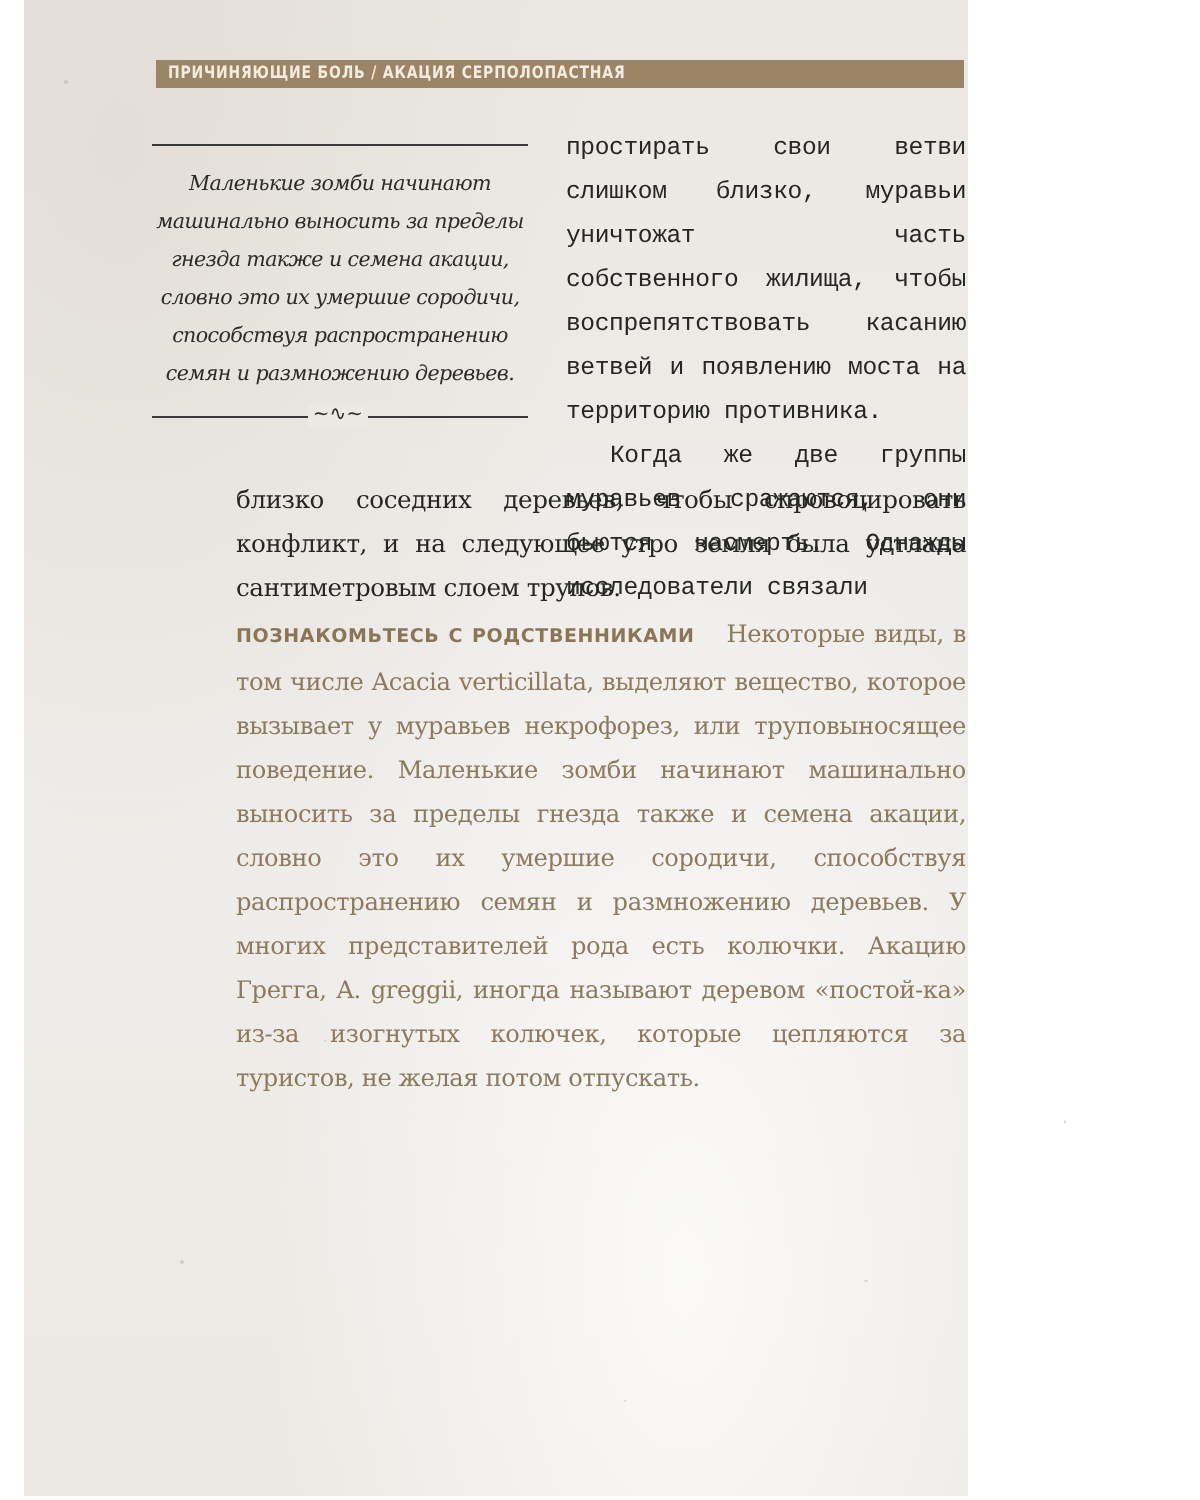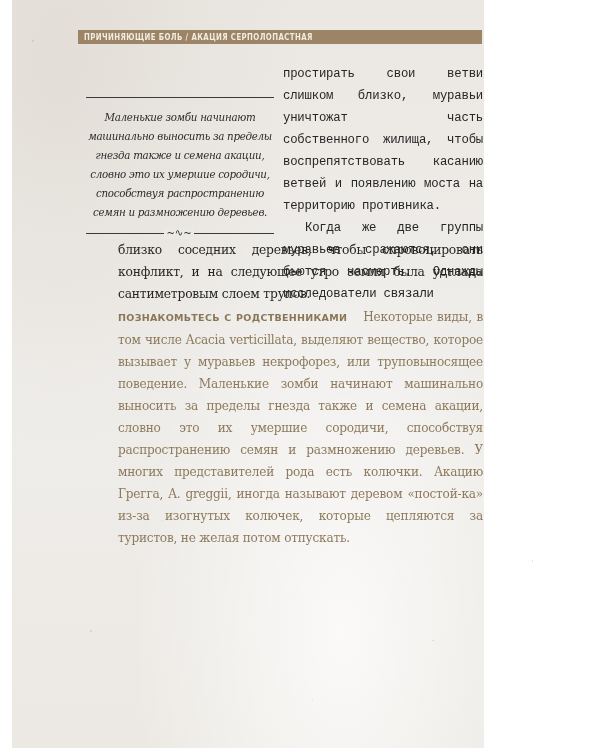--- a/index.html
+++ b/index.html
@@ -19,21 +19,21 @@
     position: absolute; left: 66px; top: 30px; width: 404px; height: 14px;
     background: #9b8566;
   }
   .header-text {
     position: absolute; left: 6px; top: 1px;
     font-family: "DejaVu Sans", sans-serif; font-weight: bold; font-size: 8.5px;
     letter-spacing: 0.5px; color: #f3ece0; line-height: 12px; white-space: nowrap;
     transform: scaleX(0.82); transform-origin: left center;
   }
   .quote-box {
-    position: absolute; left: 74px; top: 72px; width: 188px; margin-top: 25px;
+    position: absolute; left: 64px; top: 72px; width: 188px;
   }
   .quote-rule-top { height: 1px; background: #3a3a3a; width: 188px; margin: 0; }
   .quote-text {
     margin: 10px 0 0 0; text-align: center;
     font-style: italic; font-size: 10.3px; line-height: 19px; color: #2b2b2b;
     letter-spacing: -0.3px;
   }
   .quote-ornament {
     position: relative; height: 10px; margin-top: 6px;
   }

